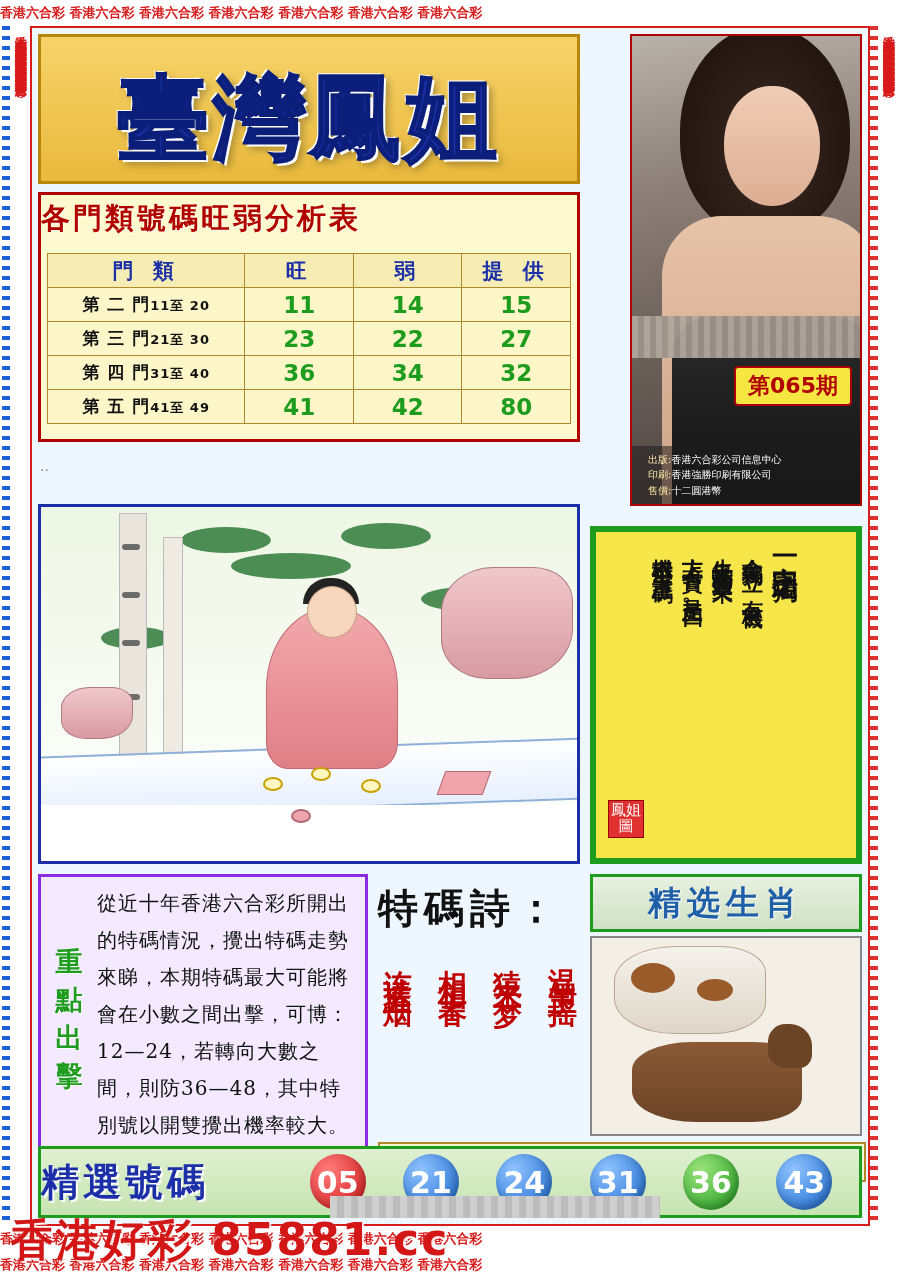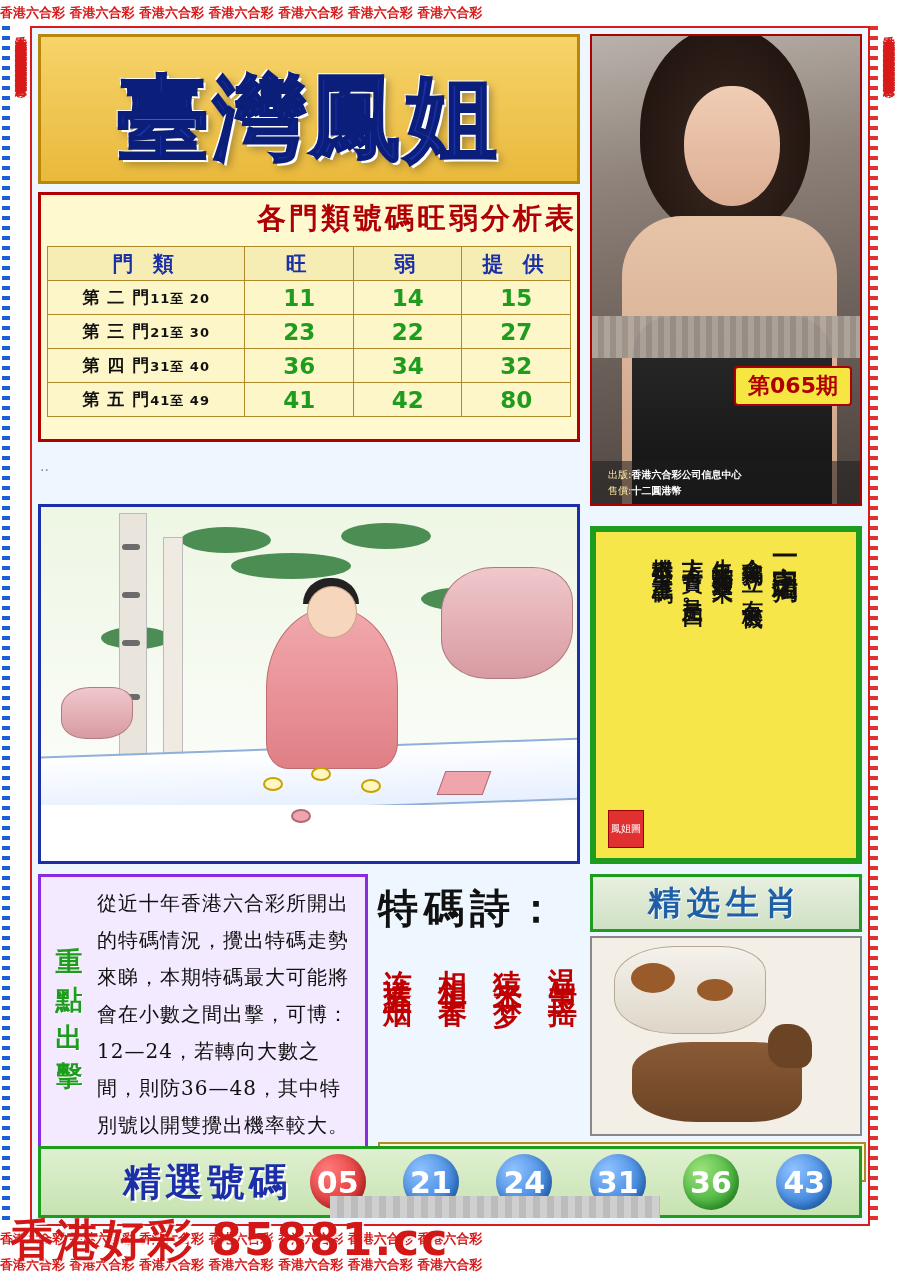--- a/index.html
+++ b/index.html
@@ -74,21 +74,21 @@
     letter-spacing:4px;
     text-shadow:
       3px 3px 0 #ffffff,
       -2px -2px 0 #ffffff,
       5px 5px 8px rgba(0,0,0,.35);
     -webkit-text-stroke:2px #0b1f7a;
   }
 
   
   .photo{
-    position:absolute;right:6px;top:6px;width:272px;height:472px;
+    position:absolute;right:6px;top:6px;width:232px;height:472px;
     border:2px solid #b00000;
     box-sizing:border-box;
     background:linear-gradient(170deg,#b9b2ab 0%,#8d8179 30%,#6e625c 60%,#4a413c 100%);
     overflow:hidden;
   }
   .photo .hair{
     position:absolute;left:48px;top:-10px;width:170px;height:210px;
     background:radial-gradient(ellipse at 50% 60%,#3a2a22 0%,#241611 70%);
     border-radius:50% 50% 45% 45%;
   }
@@ -120,39 +120,39 @@
     font-family:"DejaVu Sans",sans-serif;
   }
   .pubinfo{
     position:absolute;left:0;bottom:0;width:272px;
     background:rgba(30,30,30,.55);
     color:#ffffff;font-size:10px;line-height:1.55;
     padding:6px 16px;box-sizing:border-box;
   }
   .pubinfo .row{display:flex;}
   .pubinfo .lab{color:#ffe9a8;white-space:nowrap;}
-  .pubinfo .val{color:#fff;font-weight:bold;}
+  .pubinfo .val{color:#fff;}
 
   
   .tablebox{
     position:absolute;left:6px;top:164px;width:542px;height:250px;
     background:#fff9d0;
     border:3px solid #b00000;
     box-sizing:border-box;
   }
   .tablehead{
-    text-align:right;
+    text-align:left;
     font-family:"DejaVu Serif","Liberation Serif",serif;
     font-weight:bold;font-size:29px;color:#b00000;
     letter-spacing:3px;
     padding:4px 0 2px;
     text-shadow:1px 1px 0 #ffe;
   }
   table.grid{
-    width:524px;margin:5px auto;border-collapse:collapse;
+    width:524px;margin:12px auto;border-collapse:collapse;
     background:#fcf6c8;
   }
   table.grid td{
     border:1px solid #b08a2a;
     text-align:center;
     height:31px;
     font-family:"DejaVu Sans",sans-serif;
   }
   table.grid tr.hrow td{
     font-size:21px;font-weight:bold;color:#1b2fa8;
@@ -197,22 +197,22 @@
     display:flex;flex-direction:row-reverse;justify-content:center;gap:2px;
   }
   .vline{
     writing-mode:vertical-rl;text-orientation:upright;
     font-family:"DejaVu Serif","Liberation Serif",serif;
     font-size:21px;color:#111;letter-spacing:4px;font-weight:bold;
     height:300px;
   }
   .vline.big{font-size:26px;}
   .stamp{
-    position:absolute;left:12px;bottom:10px;width:34px;height:36px;
-    background:#e03030;border:1px solid #900;color:#fff;font-size:10px;
+    position:absolute;left:12px;bottom:20px;width:34px;height:36px;
+    background:#e03030;border:1px solid #900;color:#fff;font-size:15px;
     display:flex;align-items:center;justify-content:center;text-align:center;line-height:1.05;
   }
 
   
   .notebox{
     position:absolute;left:6px;top:846px;width:330px;height:290px;
     background:#f3eaff;
     border:3px solid #8a2be2;
     box-sizing:border-box;
     display:flex;
@@ -289,21 +289,21 @@
   }
 
   
   .numbar{
     position:absolute;left:6px;bottom:6px;width:824px;height:72px;
     background:linear-gradient(#dff0d0,#c7e3b2);
     border:3px solid #1e9c1e;box-sizing:border-box;
     display:flex;align-items:center;
   }
   .numbarTitle{
-    width:250px;text-align:right;
+    width:250px;text-align:left;
     font-family:"DejaVu Serif","Liberation Serif",serif;
     font-size:38px;font-weight:bold;color:#1b2fa8;letter-spacing:4px;
     text-shadow:2px 2px 0 #fff;
   }
   .balls{flex:1;display:flex;align-items:center;justify-content:space-around;padding-right:8px;}
   .ball{
     width:56px;height:56px;border-radius:50%;
     display:flex;align-items:center;justify-content:center;
     font-family:"DejaVu Sans",sans-serif;
     font-size:30px;font-weight:bold;color:#ffffff;
@@ -389,20 +389,24 @@
       <div class="hair"></div>
       <div class="face"></div>
       <div class="body"></div>
       <div class="dress"></div>
       <div class="blur"></div>
       <div class="issue">第065期</div>
       <div class="pubinfo">
         <div class="row">
           <span class="lab">出版:</span>
           <span class="val">香港六合彩公司信息中心</span>
+        </div>
+        <div class="row">
+          <span class="lab">印刷:</span>
+          <span class="val">香港強勝印刷有限公司</span>
         </div>
         <div class="row">
           <span class="lab">售價:</span>
           <span class="val">十二圓港幣</span>
         </div>
       </div>
     </div>
 
     <div class="tablebox">
       <div class="tablehead">各門類號碼旺弱分析表</div>

